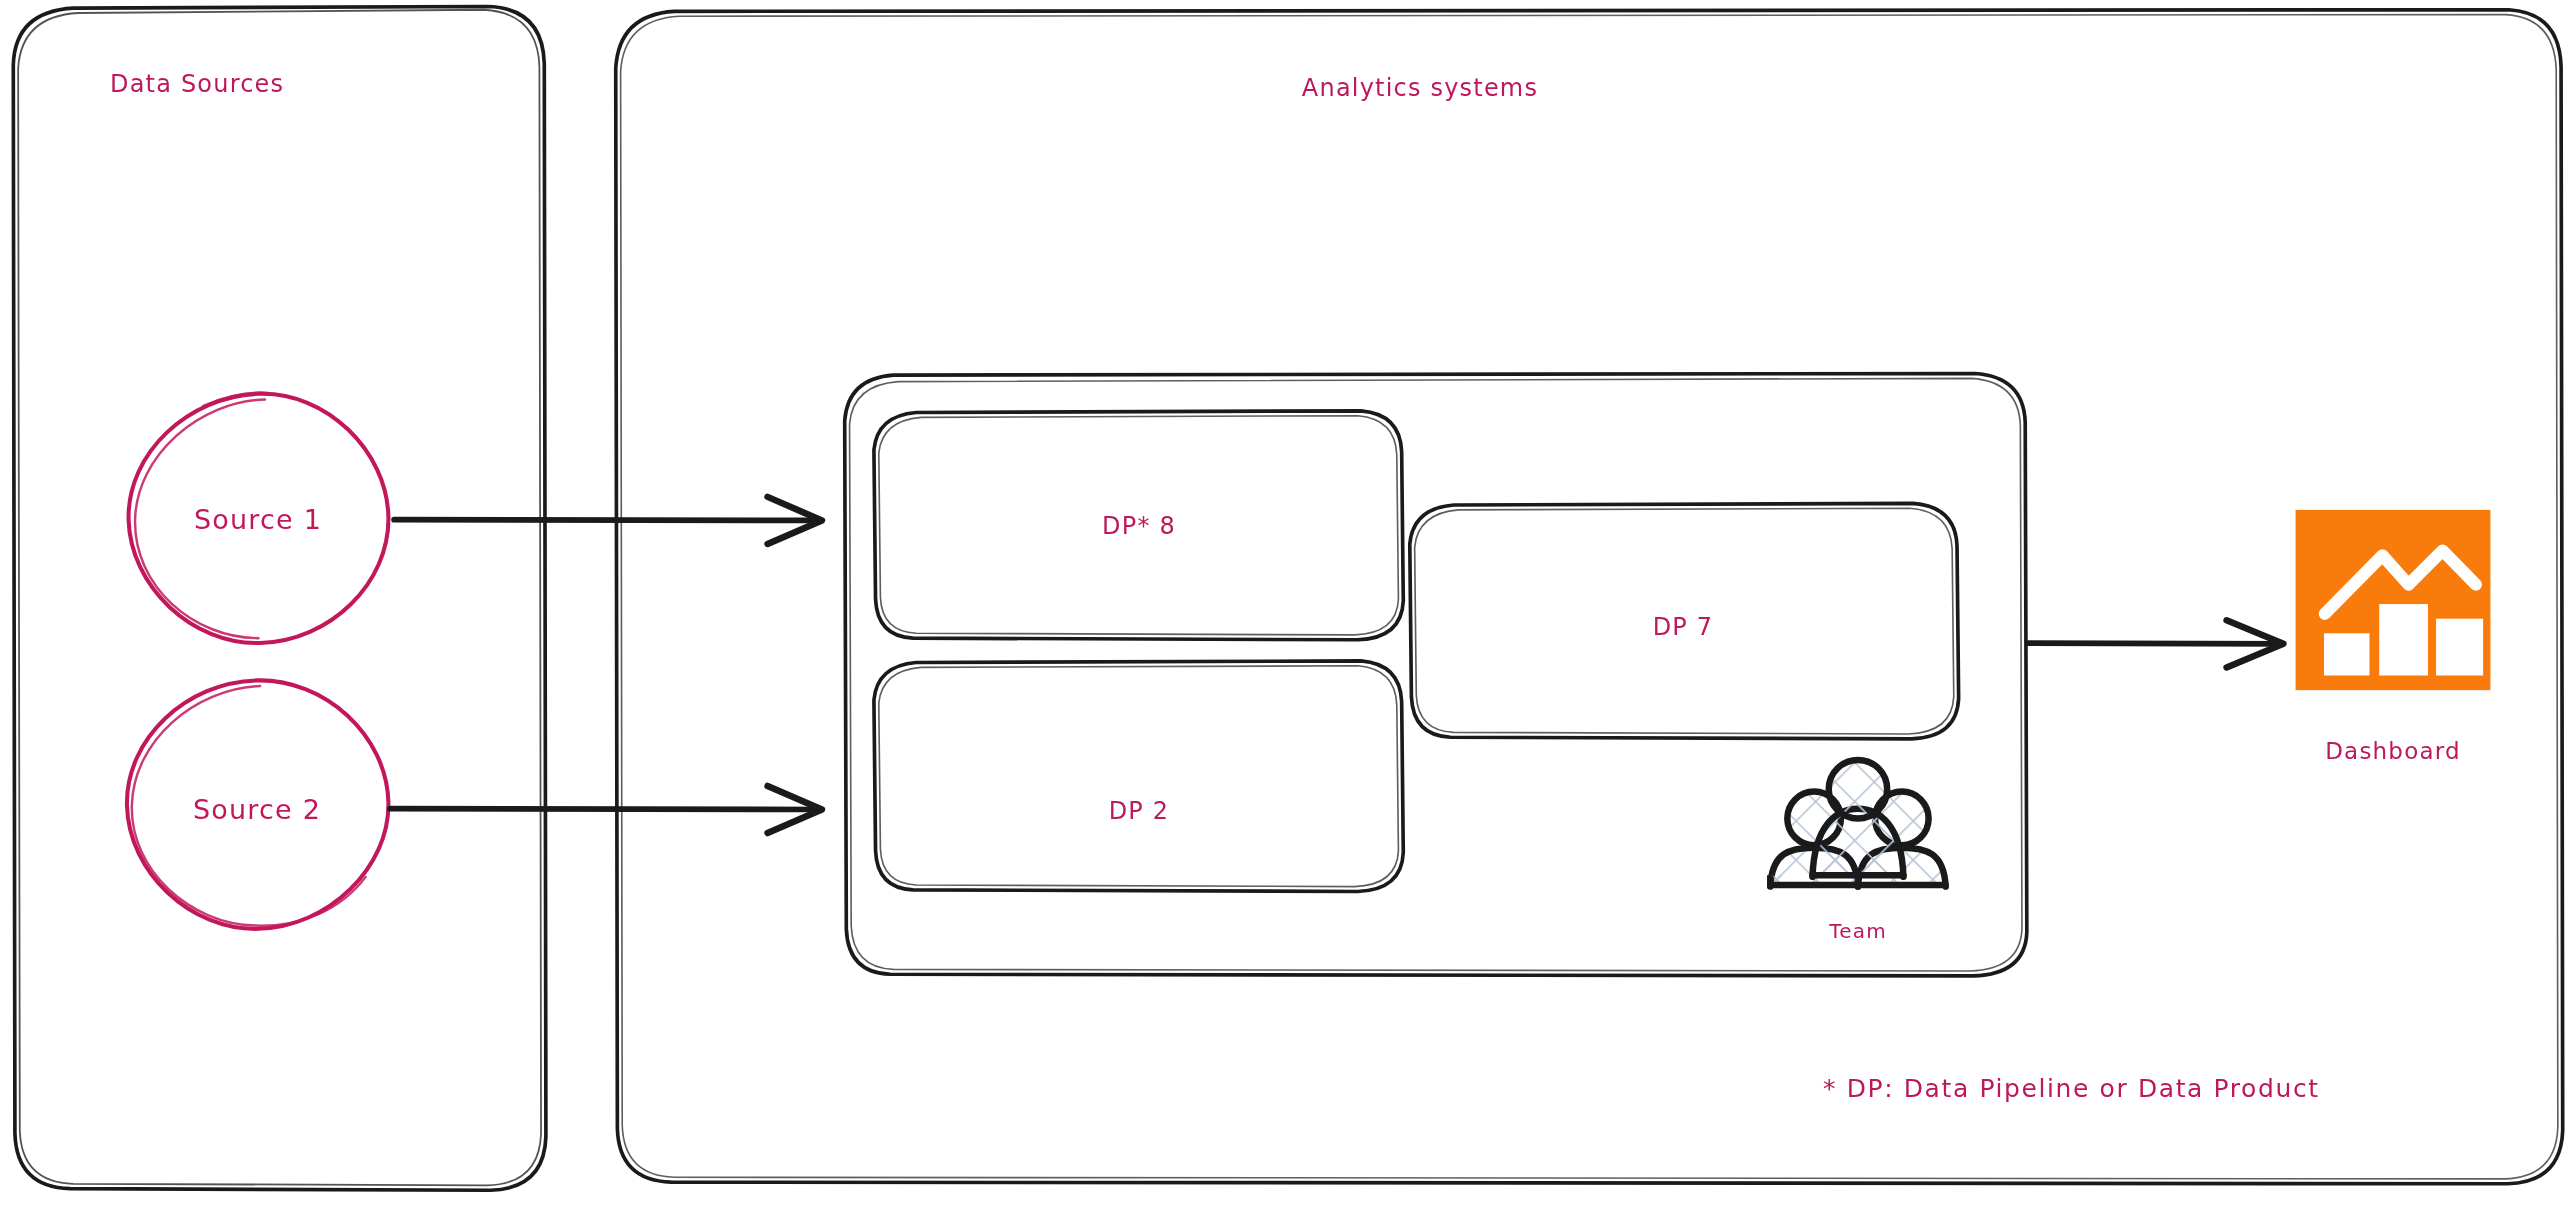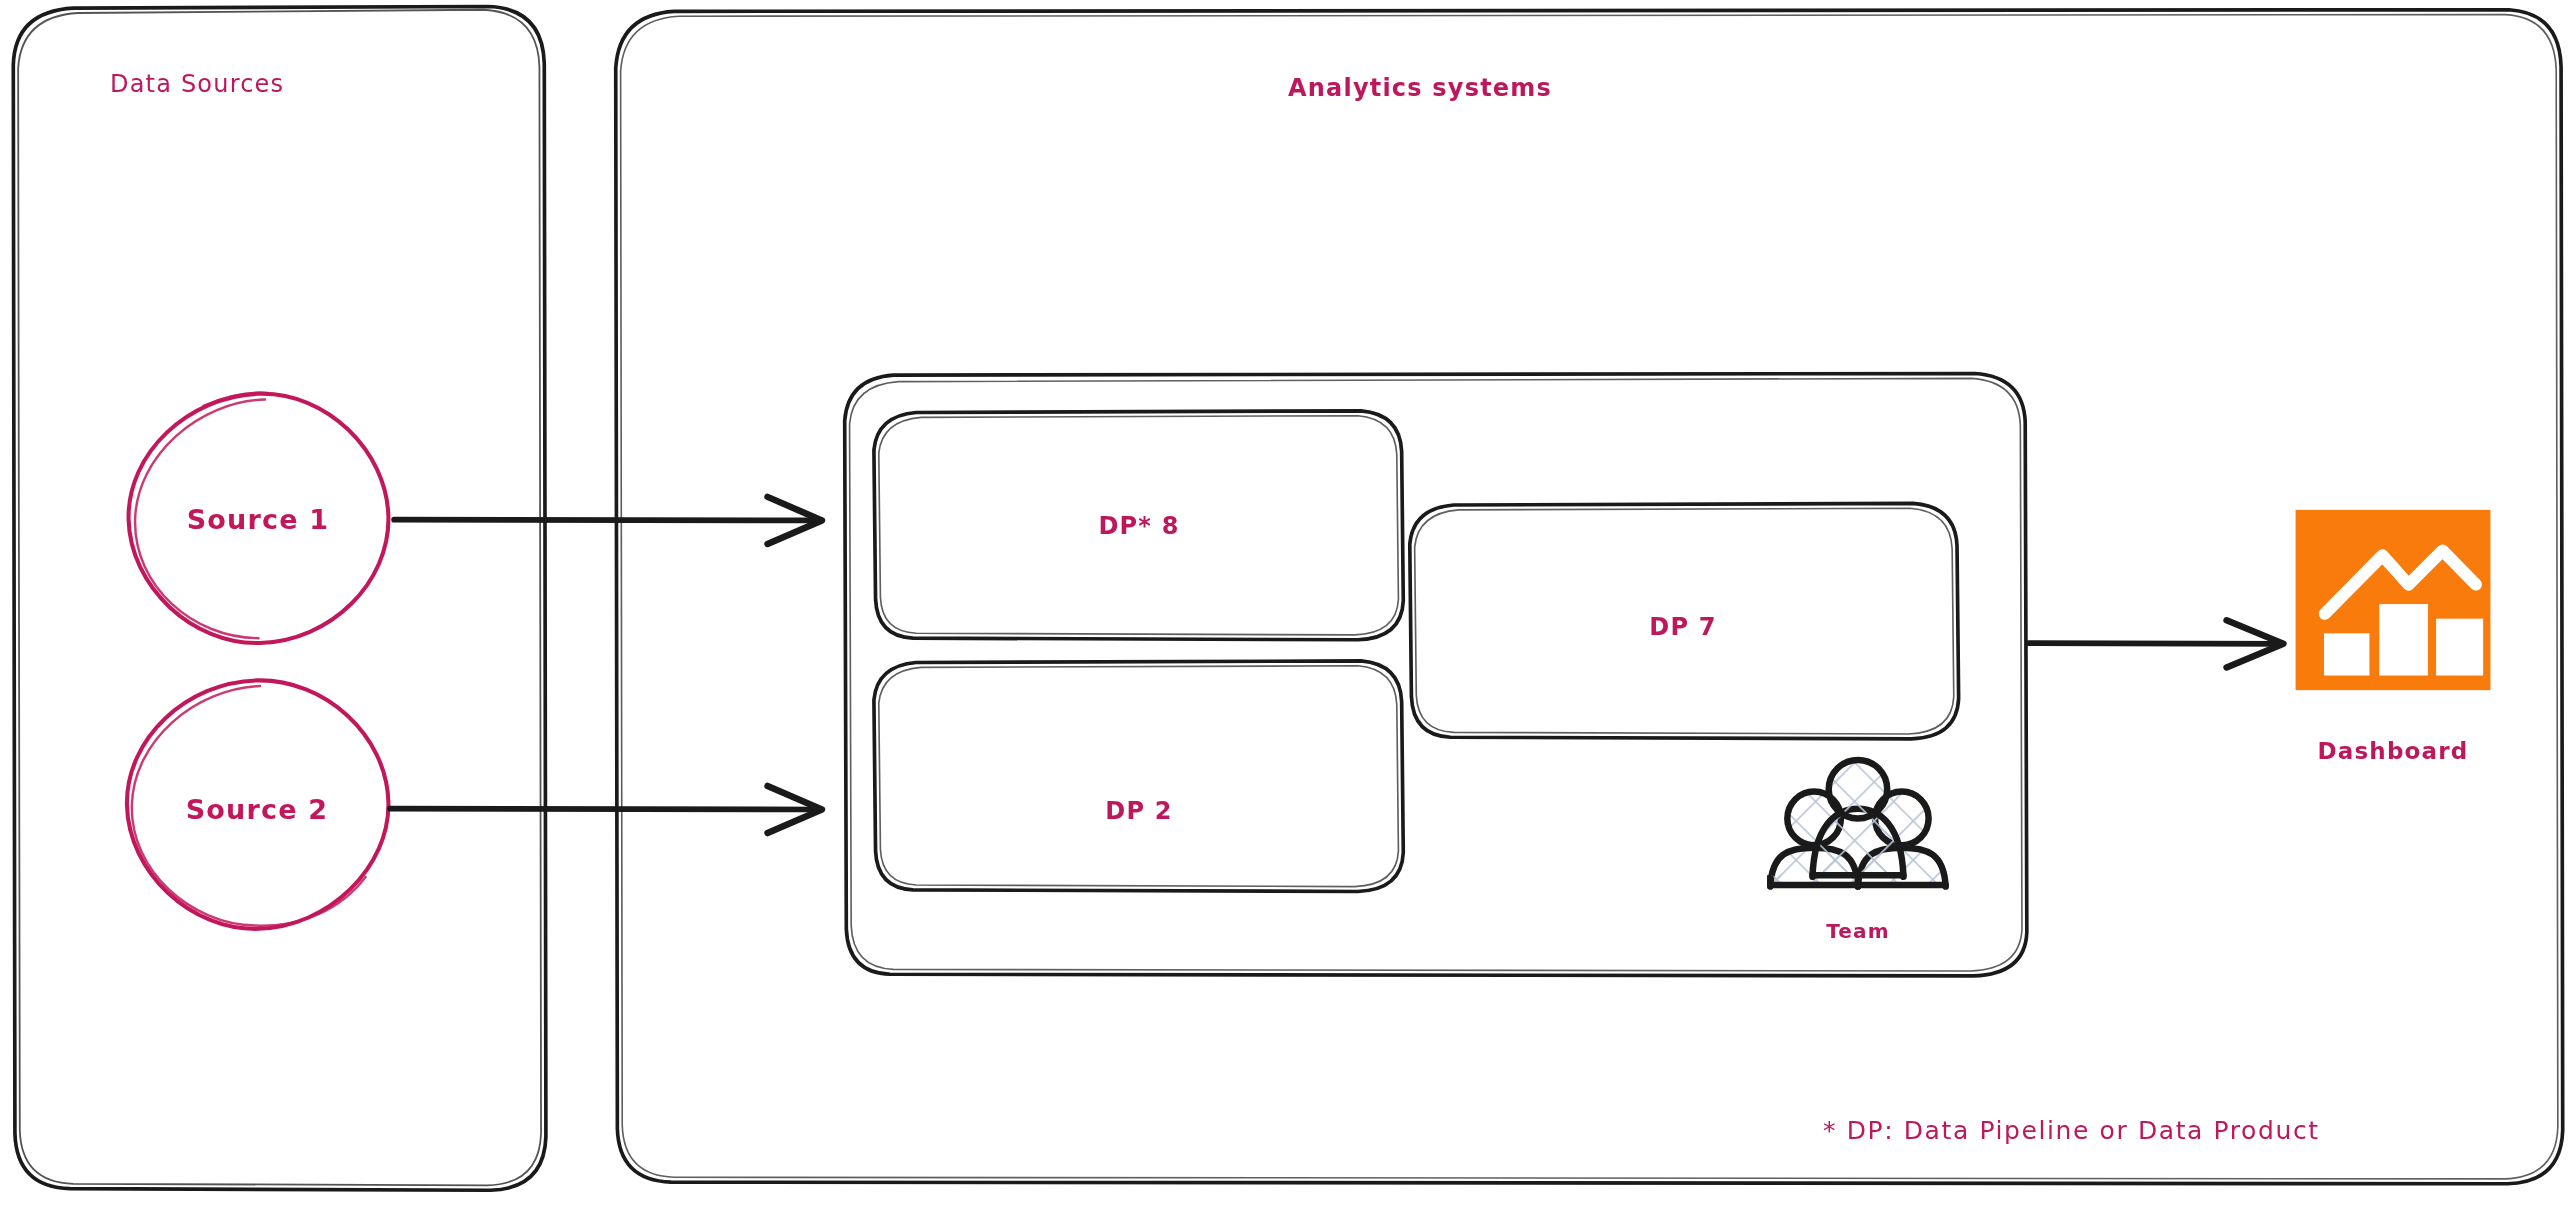--- a/index.html
+++ b/index.html
@@ -31,39 +31,37 @@
     position: absolute;
     font-family: "DejaVu Sans", sans-serif;
     color: #be185d;
     white-space: nowrap;
     letter-spacing: 1.2px;
     -webkit-font-smoothing: antialiased;
   }
   .lbl-center {
     transform: translate(-50%, -50%);
     text-align: center;
-    font-weight: bold;
   }
   .group-title {
     font-size: 24px;
   }
   .node-title {
     font-size: 24px;
   }
   .src-title {
     font-size: 27px;
     color: #C2185B;
   }
   .icon-caption {
     font-size: 20px;
   }
   .footnote {
     font-size: 25px;
     letter-spacing: 1.6px;
-    margin-top: 42px;
   }
   .dash-caption {
     font-size: 23px;
   }
 </style>
 </head>
 <body>
 
 <div id="stage">
 

